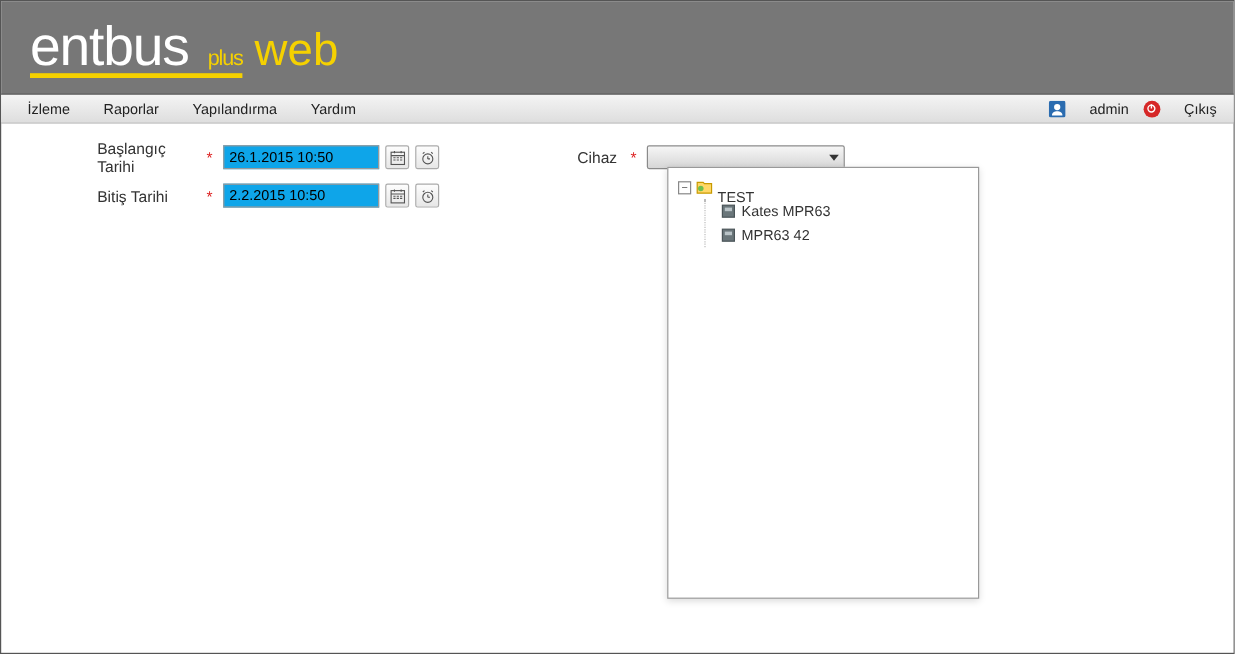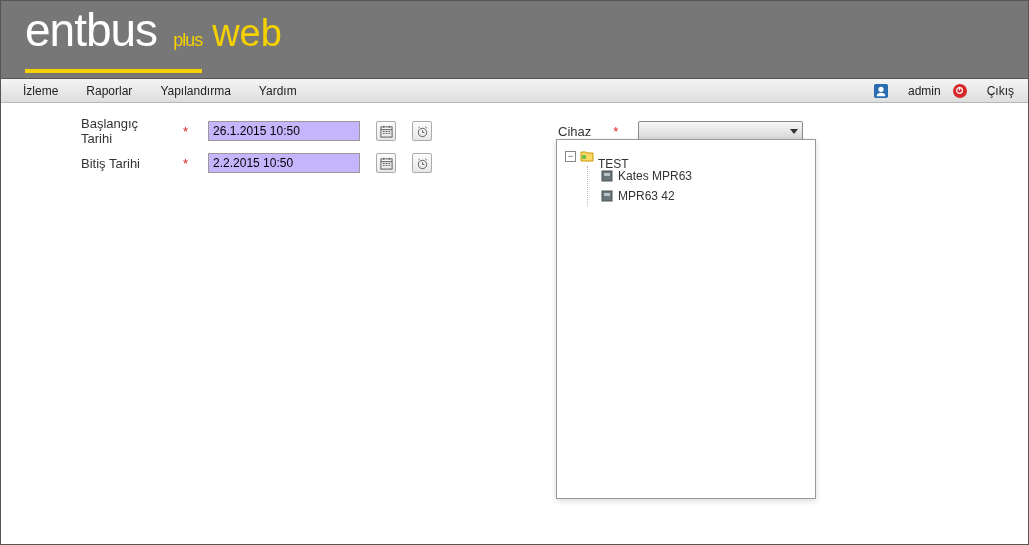--- a/index.html
+++ b/index.html
@@ -34,21 +34,21 @@
     gap: 10px;
   }
   .brand-main {
     font-size: 46px;
     font-weight: 300;
     letter-spacing: -1px;
     color: #fff;
     line-height: 1;
     font-family: "Segoe UI Light", "Segoe UI", Arial, sans-serif;
     border-bottom: 4px solid #f5d100;
-    padding-bottom: 16px;
+    padding-bottom: 0;
     display: inline-flex;
     align-items: baseline;
   }
   .brand-main .sub {
     font-size: 18px;
     color: #f5d100;
     font-weight: 400;
     margin-left: 16px;
     border-bottom: none;
   }
@@ -117,36 +117,36 @@
   
   .content {
     flex: 1;
     position: relative;
     padding: 14px 20px;
     overflow: hidden;
   }
   .form-row {
     display: flex;
     align-items: center;
-    gap: 16px;
+    gap: 5px;
     height: 28px;
   }
   .label-cell {
     width: 140px;
     text-align: left;
     padding-left: 60px;
     color: #333;
   }
   .req { color: #d22; margin-left: 6px; margin-right: 4px; }
   .date-input {
-    width: 152px; height: 20px;
+    width: 130px; height: 20px;
     border: 1px solid #999;
     padding: 1px 4px;
     font-size: 12px;
-    background: #c4b5fd;
+    background: #0ea5e9;
   }
   .icon-btn {
     width: 20px; height: 20px;
     border: 1px solid #aaa;
     background: linear-gradient(#fdfdfd,#e7e7e7);
     display: inline-flex; align-items: center; justify-content: center;
     cursor: pointer;
     border-radius: 2px;
   }
   .icon-btn svg { width: 13px; height: 13px; }

